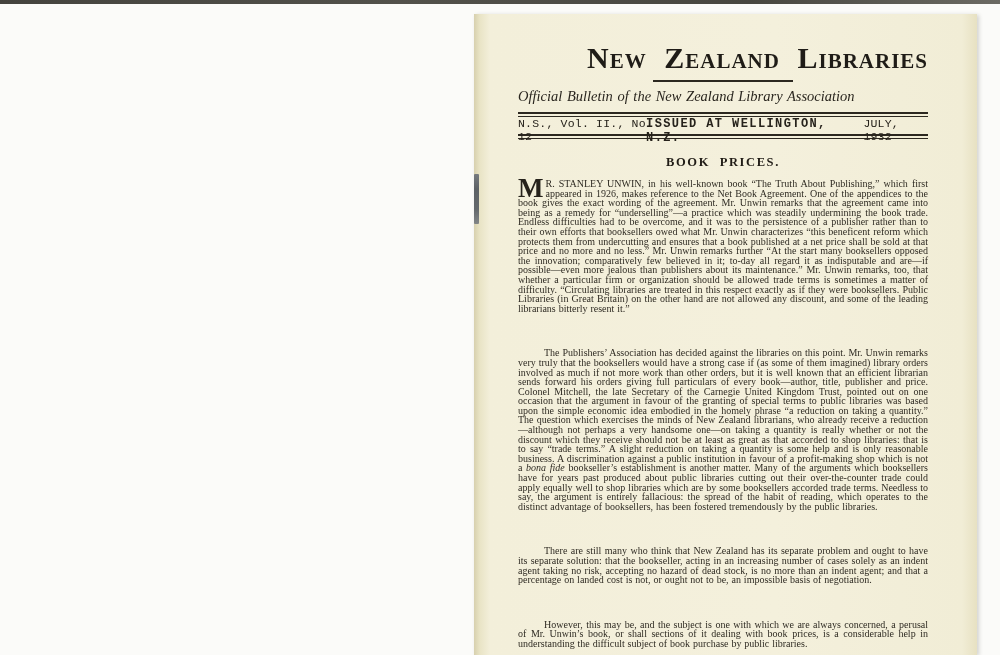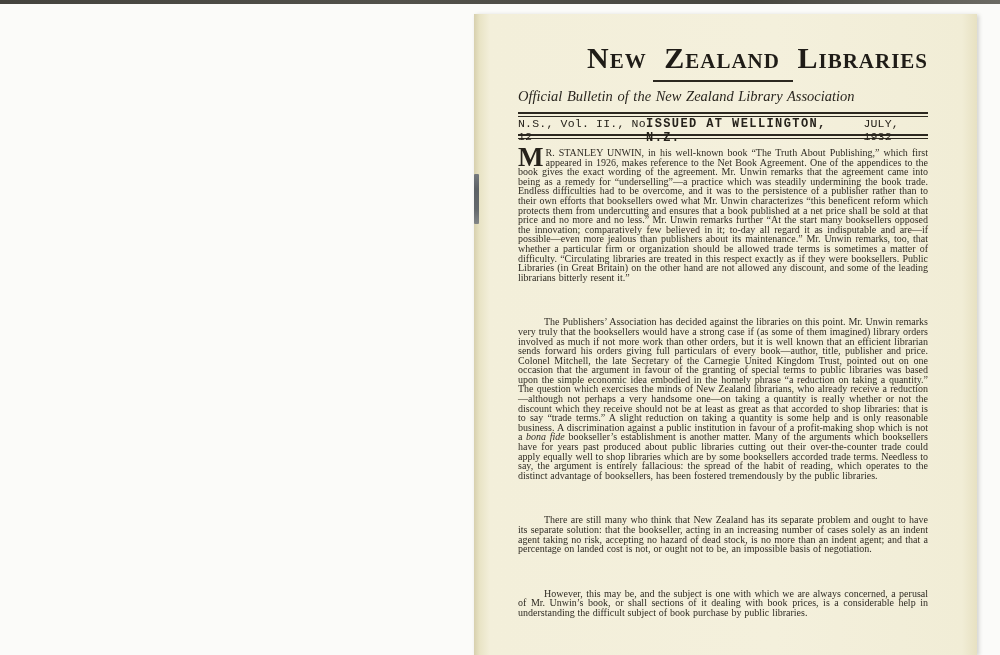--- a/index.html
+++ b/index.html
@@ -103,20 +103,21 @@
     <div class="double-rule"></div>
 
     <div class="issue-line">
       <span class="issue-vol">N.S., Vol. II., No. 12</span>
       <span class="issue-place">ISSUED AT WELLINGTON, N.Z.</span>
       <span class="issue-date">JULY, 1932</span>
     </div>
 
     <div class="double-rule below"></div>
 
+    <div class="article-heading">BOOK PRICES.</div>
 
     <div class="article-body">
         <p class=""><span class="dropcap">M</span><span>R. STANLEY UNWIN, in his well-known book “The Truth About Publishing,” which first appeared in 1926, makes reference to the Net Book Agreement. One of the appendices to the book gives the exact wording of the agreement. Mr. Unwin remarks that the agreement came into being as a remedy for “underselling”—a practice which was steadily undermining the book trade. Endless difficulties had to be overcome, and it was to the persistence of a publisher rather than to their own efforts that booksellers owed what Mr. Unwin characterizes “this beneficent reform which protects them from undercutting and ensures that a book published at a net price shall be sold at that price and no more and no less.” Mr. Unwin remarks further “At the start many booksellers opposed the innovation; comparatively few believed in it; to-day all regard it as indisputable and are—if possible—even more jealous than publishers about its maintenance.” Mr. Unwin remarks, too, that whether a particular firm or organization should be allowed trade terms is sometimes a matter of difficulty. “Circulating libraries are treated in this respect exactly as if they were booksellers. Public Libraries (in Great Britain) on the other hand are not allowed any discount, and some of the leading librarians bitterly resent it.”</span></p>
         <p class="indent"><span>The Publishers’ Association has decided against the libraries on this point. Mr. Unwin remarks very truly that the booksellers would have a strong case if (as some of them imagined) library orders involved as much if not more work than other orders, but it is well known that an efficient librarian sends forward his orders giving full particulars of every book—author, title, publisher and price. Colonel Mitchell, the late Secretary of the Carnegie United Kingdom Trust, pointed out on one occasion that the argument in favour of the granting of special terms to public libraries was based upon the simple economic idea embodied in the homely phrase “a reduction on taking a quantity.” The question which exercises the minds of New Zealand librarians, who already receive a reduction—although not perhaps a very handsome one—on taking a quantity is really whether or not the discount which they receive should not be at least as great as that accorded to shop libraries: that is to say “trade terms.” A slight reduction on taking a quantity is some help and is only reasonable business. A discrimination against a public institution in favour of a profit-making shop which is not a </span><span class="it">bona fide</span><span> bookseller’s establishment is another matter. Many of the arguments which booksellers have for years past produced about public libraries cutting out their over-the-counter trade could apply equally well to shop libraries which are by some booksellers accorded trade terms. Needless to say, the argument is entirely fallacious: the spread of the habit of reading, which operates to the distinct advantage of booksellers, has been fostered tremendously by the public libraries.</span></p>
         <p class="indent"><span>There are still many who think that New Zealand has its separate problem and ought to have its separate solution: that the bookseller, acting in an increasing number of cases solely as an indent agent taking no risk, accepting no hazard of dead stock, is no more than an indent agent; and that a percentage on landed cost is not, or ought not to be, an impossible basis of negotiation.</span></p>
         <p class="indent"><span>However, this may be, and the subject is one with which we are always concerned, a perusal of Mr. Unwin’s book, or shall sections of it dealing with book prices, is a considerable help in understanding the difficult subject of book purchase by public libraries.</span></p>
       </div>
 
   </div>
 </div>

